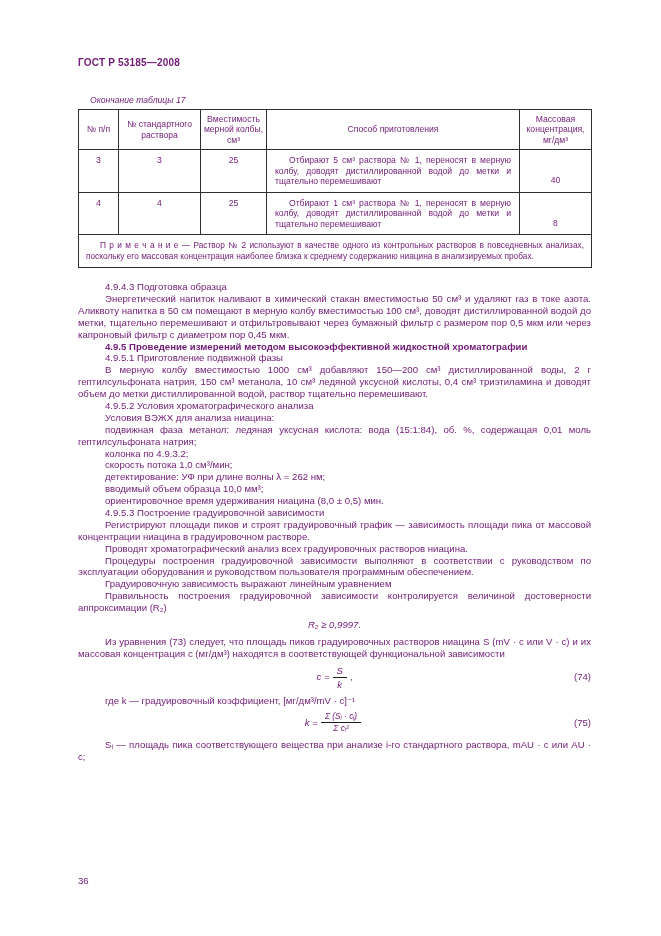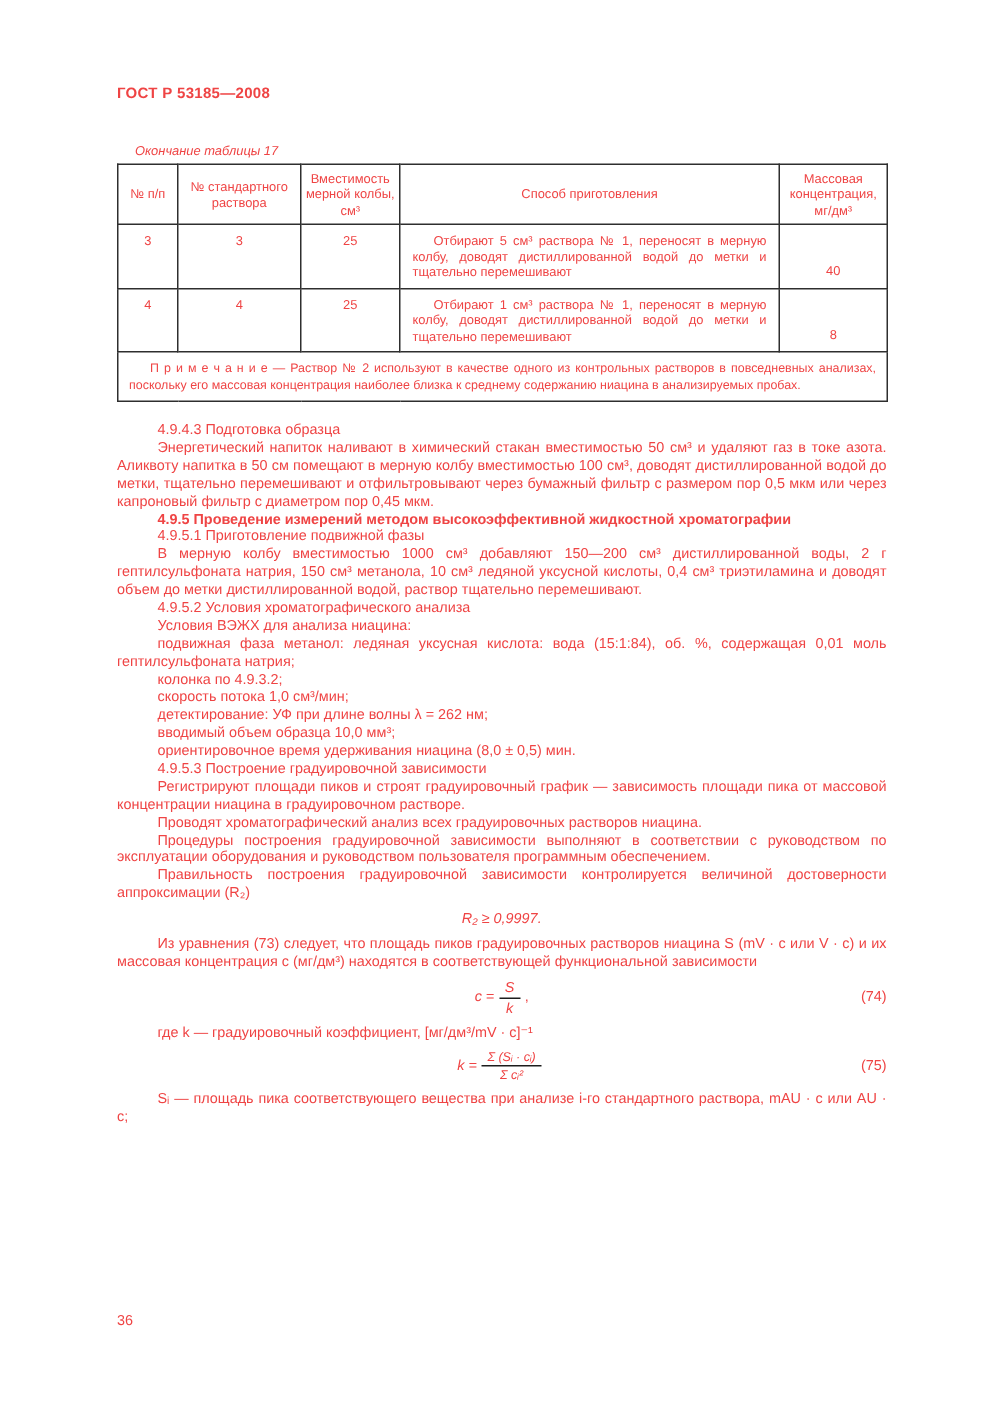--- a/index.html
+++ b/index.html
@@ -1,21 +1,21 @@
 <!DOCTYPE html>
 <html><head>
 <meta charset="utf-8">
 <style>
   * { margin:0; padding:0; box-sizing:border-box; }
   html, body { background:#ffffff; }
   .page {
     position:relative;
     width:661px; height:936px;
     background:#ffffff;
-    color:#ef4444;
+    color:#701a75;
     font-family:"Liberation Sans", "DejaVu Sans", sans-serif;
     padding:57px 70px 0 78px;
     overflow:hidden;
   }
   .doc-header { font-weight:bold; font-size:10px; letter-spacing:0.2px; }
   .table-caption { font-style:italic; font-size:8.6px; margin-top:27px; margin-bottom:4px;margin-left:12px; }
 
   table.std-table { border-collapse:collapse; width:513px; font-size:8.6px; line-height:1.22; table-layout:fixed; }
   table.std-table th, table.std-table td { border:1px solid #2e2e2e; }
   table.std-table th { font-weight:normal; text-align:center; vertical-align:middle; padding:4px 2px; }
@@ -97,20 +97,21 @@
     <p>подвижная фаза метанол: ледяная уксусная кислота: вода (15:1:84), об. %, содержащая 0,01 моль гептилсульфоната натрия;</p>
     <p>колонка по 4.9.3.2;</p>
     <p>скорость потока 1,0 см³/мин;</p>
     <p>детектирование: УФ при длине волны λ = 262 нм;</p>
     <p>вводимый объем образца 10,0 мм³;</p>
     <p>ориентировочное время удерживания ниацина (8,0 ± 0,5) мин.</p>
     <p>4.9.5.3 Построение градуировочной зависимости</p>
     <p>Регистрируют площади пиков и строят градуировочный график — зависимость площади пика от массовой концентрации ниацина в градуировочном растворе.</p>
     <p>Проводят хроматографический анализ всех градуировочных растворов ниацина.</p>
     <p>Процедуры построения градуировочной зависимости выполняют в соответствии с руководством по эксплуатации оборудования и руководством пользователя программным обеспечением.</p>
+    <p>Градуировочную зависимость выражают линейным уравнением</p>
 
 
     <p>Правильность построения градуировочной зависимости контролируется величиной достоверности аппроксимации (R₂)</p>
 
     <div class="formula-row">
       <span class="em">R₂ ≥ 0,9997.</span>
     </div>
 
     <p>Из уравнения (73) следует, что площадь пиков градуировочных растворов ниацина S (mV · с или V · с) и их массовая концентрация с (мг/дм³) находятся в соответствующей функциональной зависимости</p>
 

